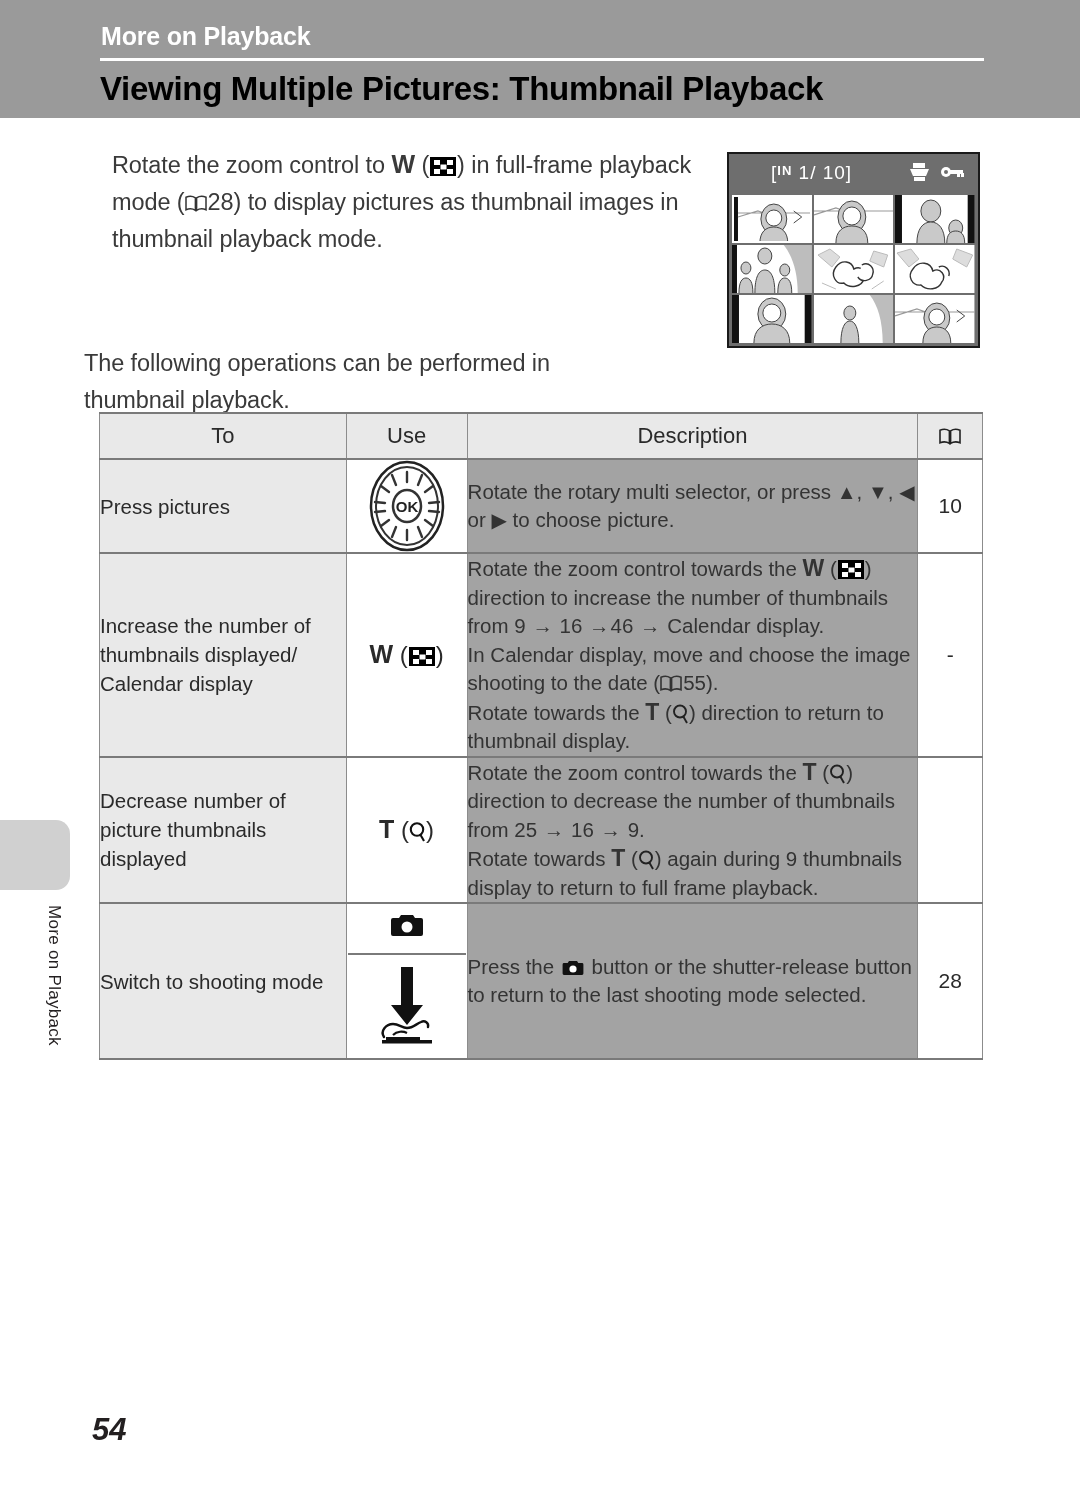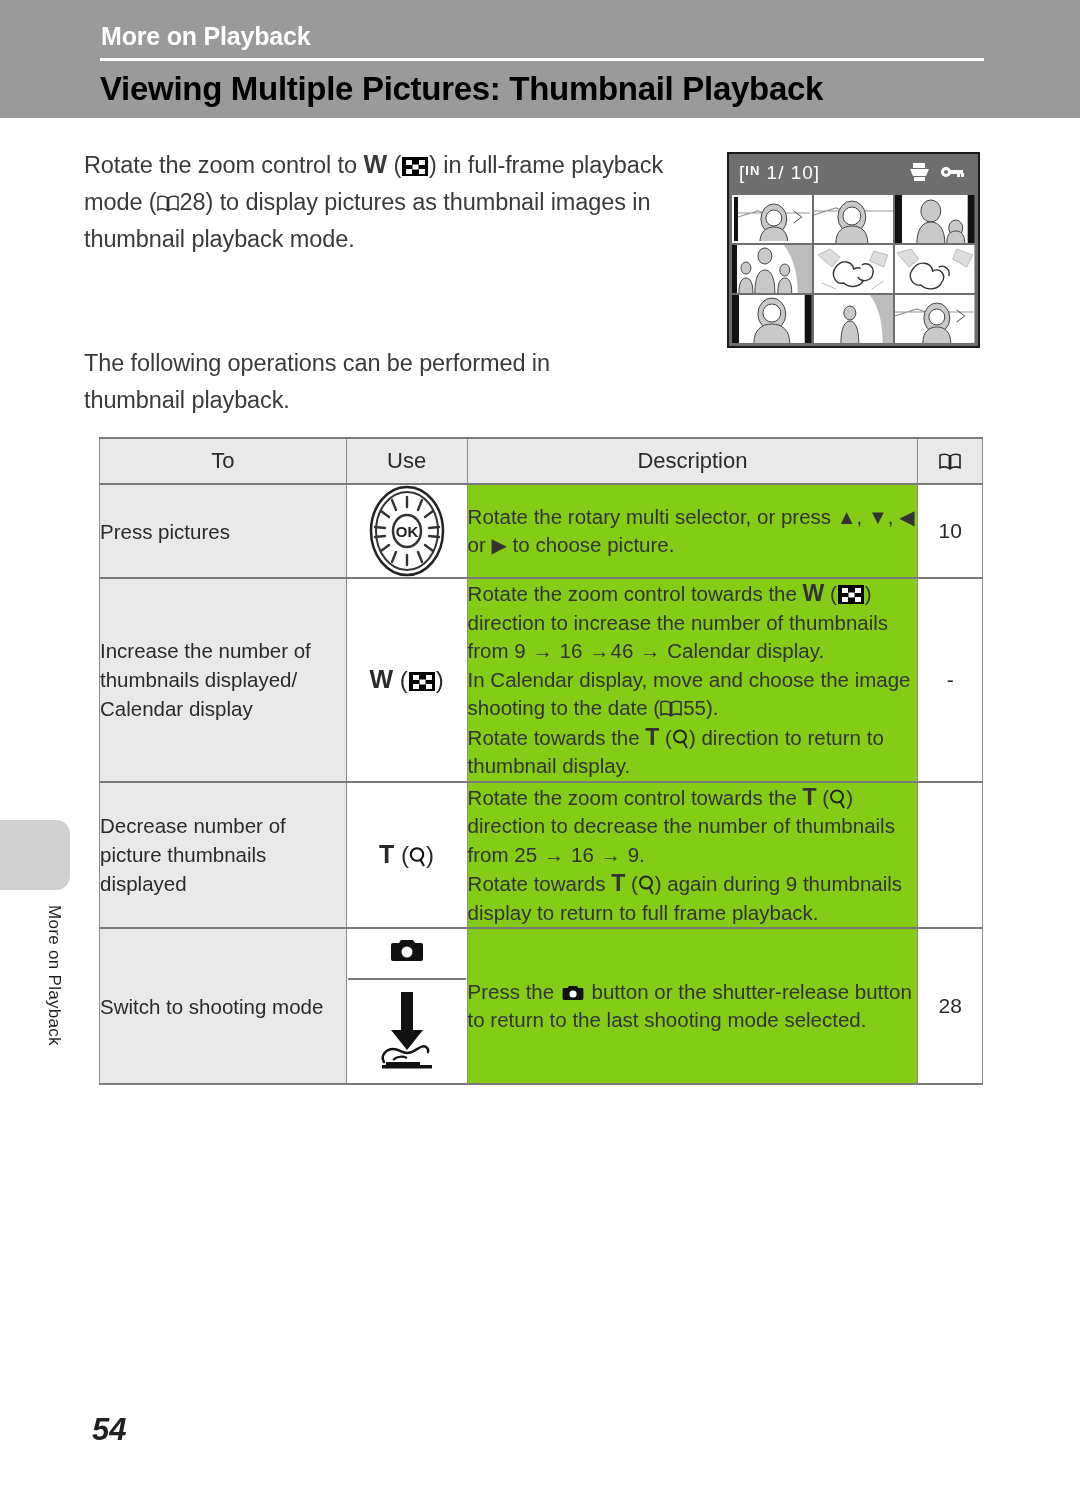--- a/index.html
+++ b/index.html
@@ -60,21 +60,21 @@
     margin-left: 40px;
   }
 
   
   .para {
     position: absolute;
     font-size: 23.5px; line-height: 37px;
     color: #3a3a3a;
     letter-spacing: -0.1px;
   }
-  .para1 { left: 84px; top: 146px; width: 600px; }
+  .para1 { left: 112px; top: 146px; width: 600px; }
   .para2 { left: 84px; top: 345px; width: 560px; }
 
   
   .icon-thumb {
     display: inline-block;
     width: 26px; height: 19px;
     background: #000;
     position: relative;
     vertical-align: -3px;
     margin: 0 1px;
@@ -128,20 +128,21 @@
   .screen {
     position: absolute; left: 727px; top: 152px;
     width: 253px; height: 196px;
     background: #6e6e6e;
     border: 2px solid #1a1a1a;
     box-sizing: border-box;
   }
   .screen-top {
     position: relative;
     height: 56px;
+    margin-left: 32px;
   }
   .screen-info {
     position: absolute; left: 10px; top: 8px;
     color: #ffffff; font-size: 19px;
     letter-spacing: 1px;
     white-space: nowrap;
   }
   .screen-info .in-sup { font-size: 13px; vertical-align: 4px; font-weight: bold; }
   .screen-icons {
     position: absolute; right: 14px; top: 8px;
@@ -158,21 +159,21 @@
   .cell {
     background: #111;
     position: relative;
     overflow: hidden;
   }
   .cell.sel { outline: 2px solid #ffffff; outline-offset: -2px; }
   .cell svg { display:block; width: 100%; height: 100%; }
 
   
   .table {
-    position: absolute; left: 99px; top: 437px;
+    position: absolute; left: 99px; top: 412px;
     width: 884px;
     border-collapse: collapse;
     font-size: 20px;
     color: #2a2a2a;
   }
   .table td, .table th {
     border: 1px solid #8c8c8c;
     vertical-align: middle;
     padding: 0;
   }
@@ -196,21 +197,21 @@
     font-size: 20.5px;
     line-height: 29px;
     color: #2a2a2a;
   }
   .cell-use {
     text-align: center;
     background: #ffffff;
     padding: 8px 4px;
   }
   .cell-desc {
-    background: #84cc16;
+    background: #a3a3a3;
     padding: 10px 6px 10px 11px;
     font-size: 20.5px;
     line-height: 28.5px;
     color: #333;
     margin-left: 44px;
   }
   .cell-ref {
     background: #ffffff;
     text-align: center;
     font-size: 21px;

